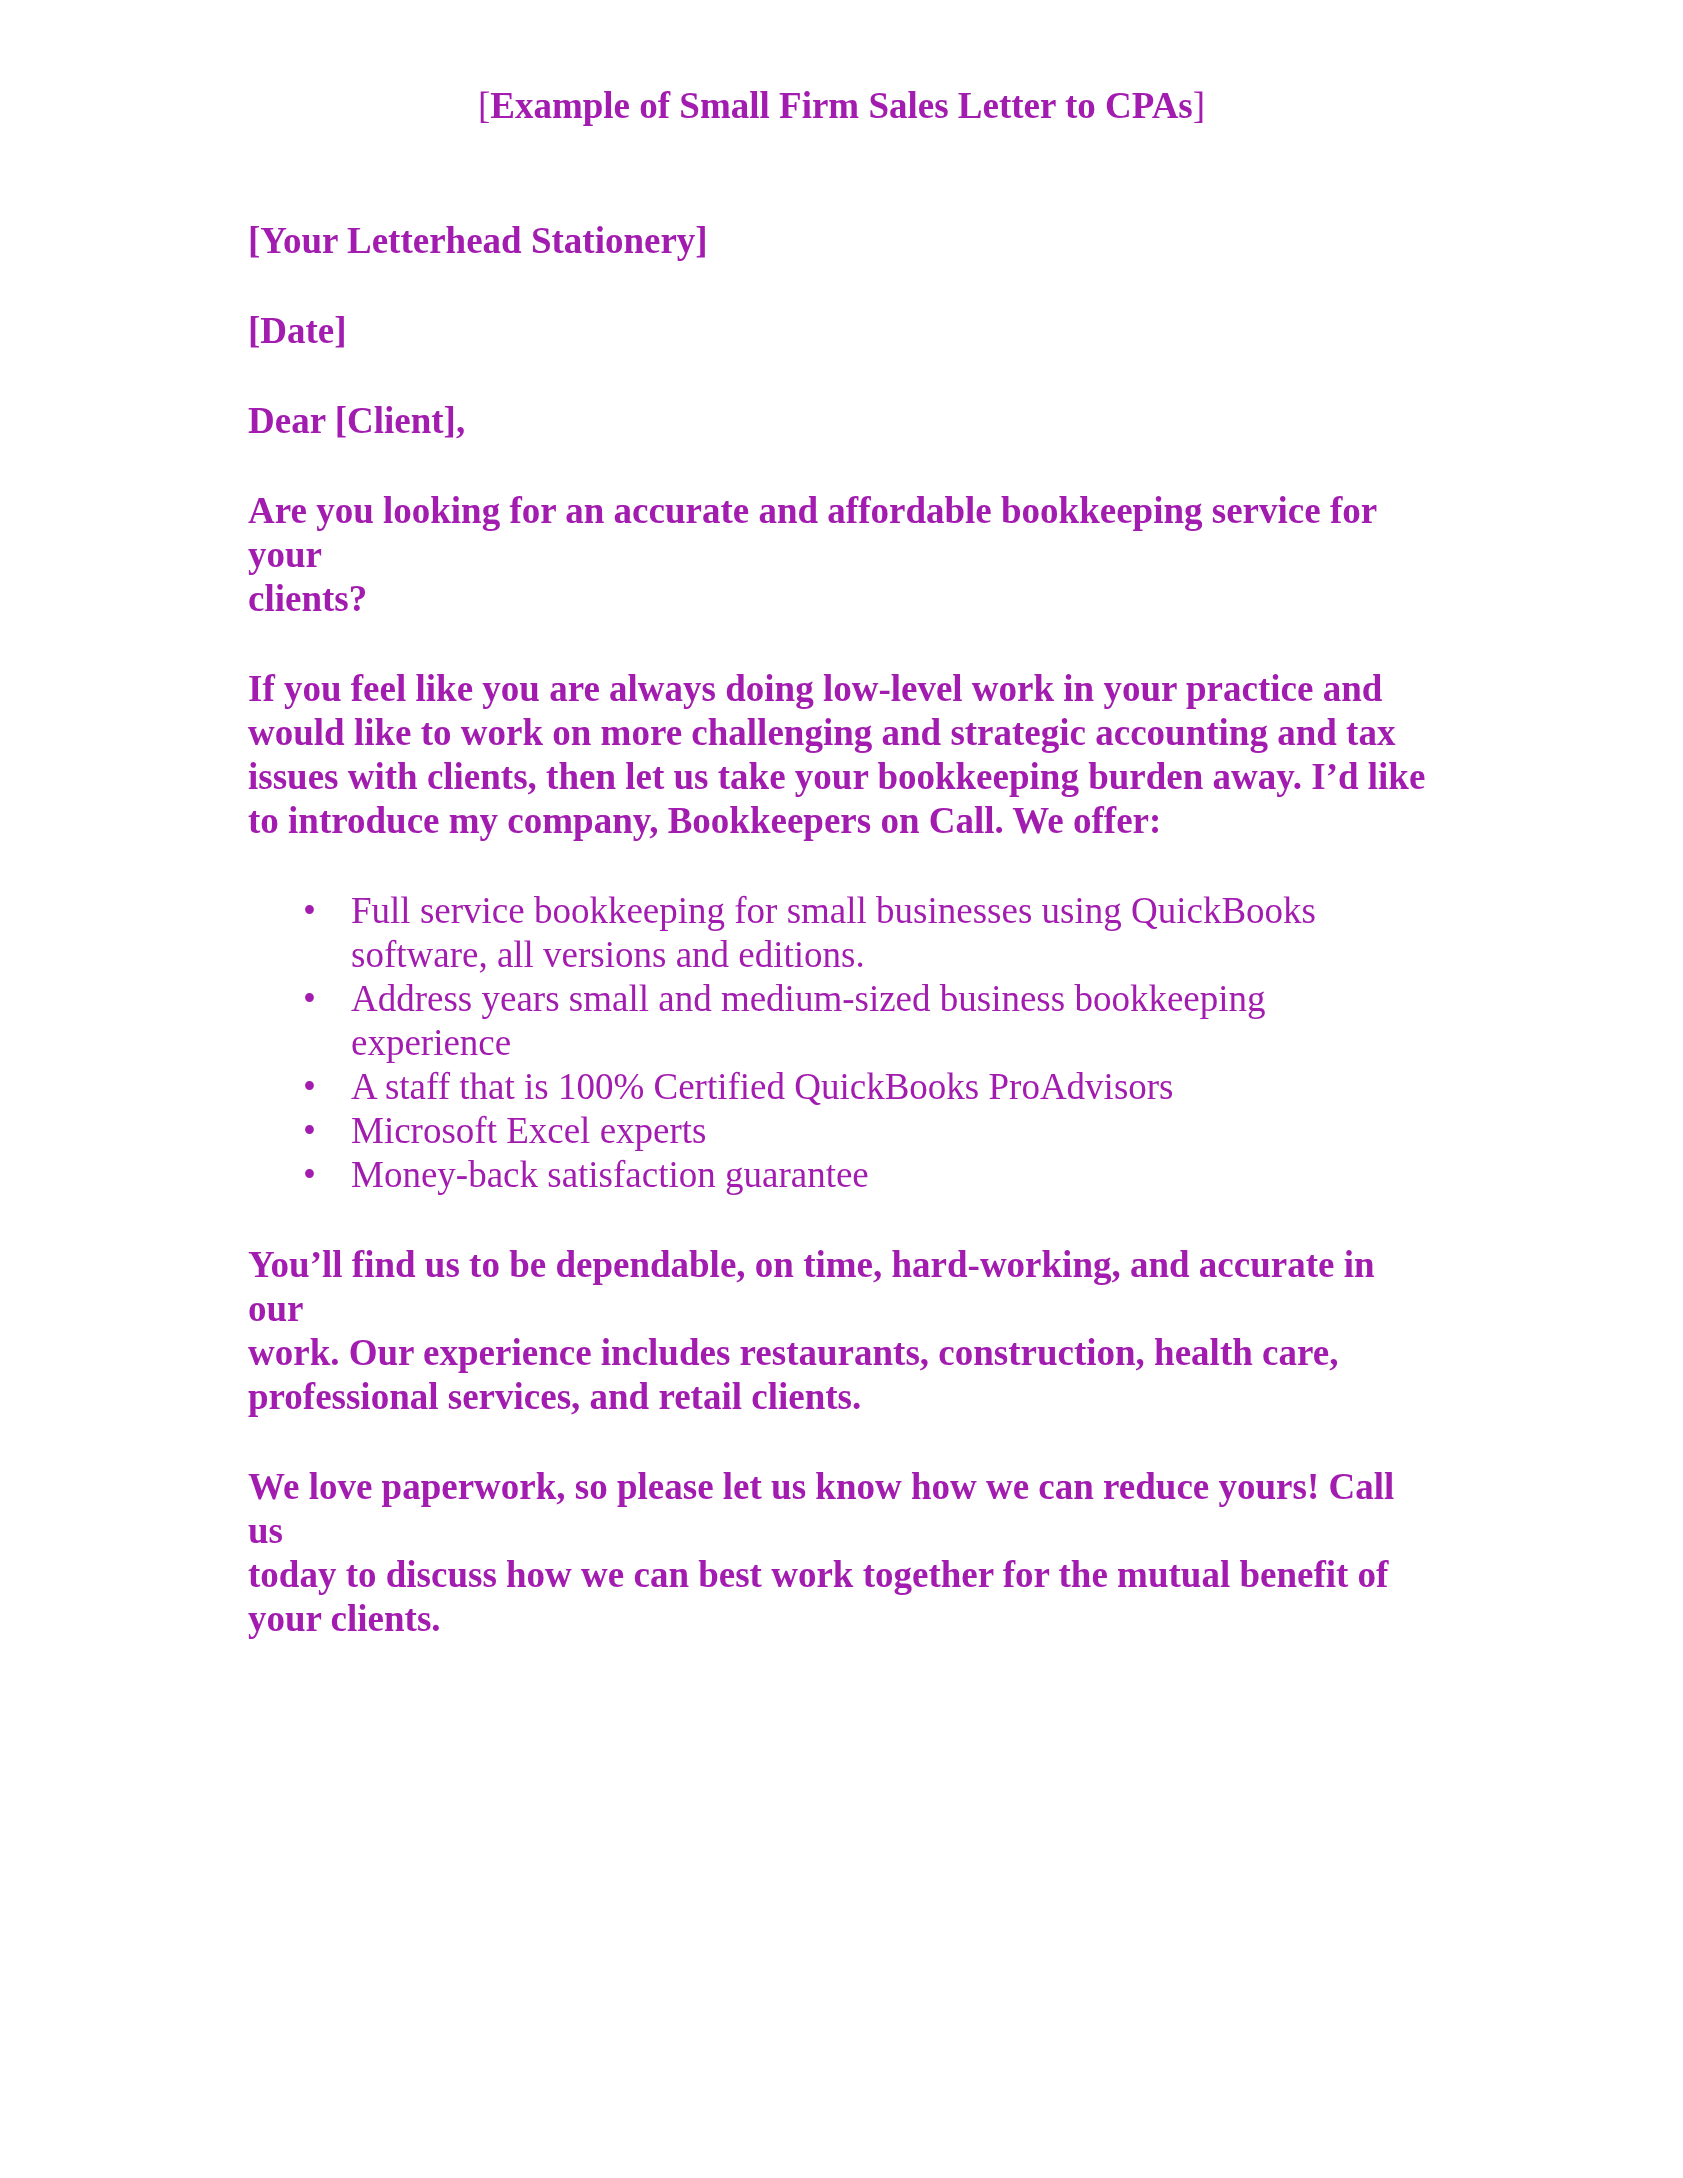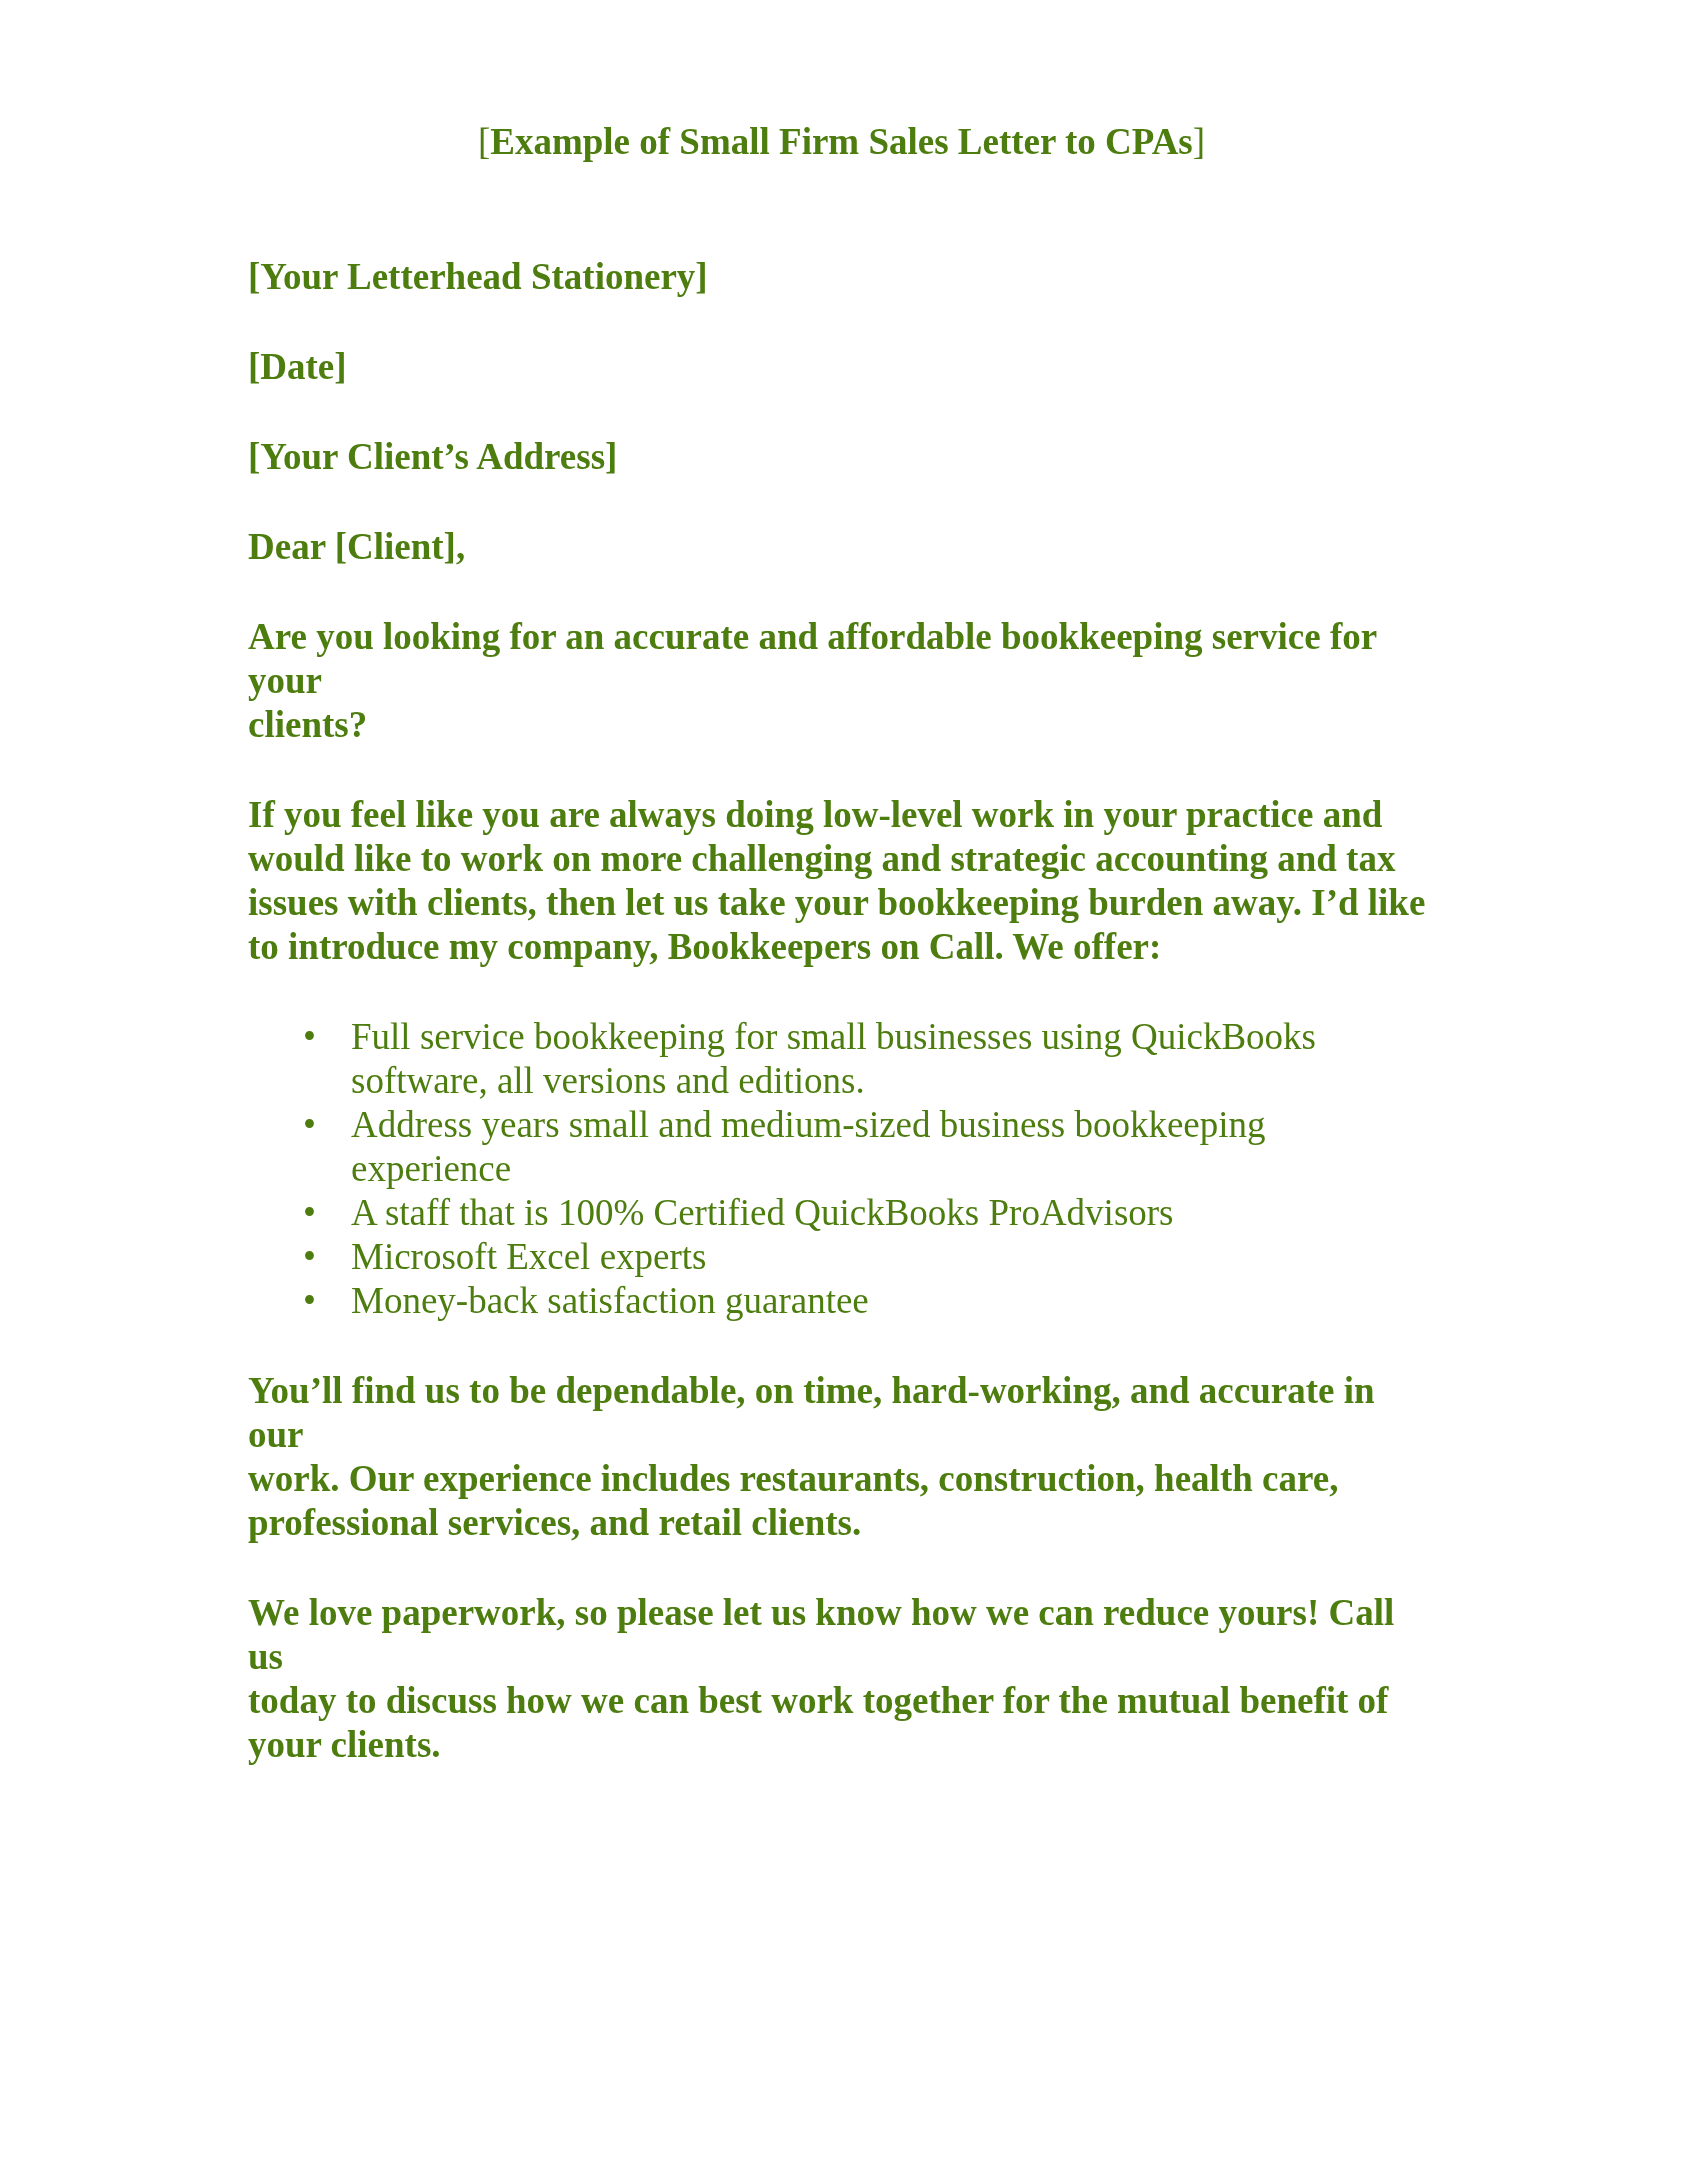--- a/index.html
+++ b/index.html
@@ -6,25 +6,25 @@
     margin: 0;
     padding: 0;
     background: #ffffff;
   }
   .page {
     position: relative;
     width: 1683px;
     height: 2178px;
     box-sizing: border-box;
     background: #ffffff;
-    color: #4d7c0f;
+    color: #a21caf;
     font-family: "Liberation Serif", "DejaVu Serif", serif;
     font-size: 37px;
     line-height: 44px;
-    padding: 120px 248px 0 248px;
+    padding: 84px 248px 0 248px;
     overflow: hidden;
   }
   .doc-title {
     text-align: center;
     margin: 0 0 91px 0;
     font-weight: normal;
     font-size: 37px;
     line-height: 44px;
   }
   .doc-title .title-bold {
@@ -58,21 +58,20 @@
 <body>
 
 <div class="page">
 
   <h1 class="doc-title"><span>[</span><span class="title-bold">Example of Small Firm Sales Letter to CPAs</span><span>]</span></h1>
 
   <p class="para">[Your Letterhead Stationery]</p>
 
   <p class="para">[Date]</p>
 
-  <p class="para">[Your Client’s Address]</p>
 
   <p class="para">Dear [Client],</p>
 
   <p class="para">Are you looking for an accurate and affordable bookkeeping service for your
 clients?</p>
 
   <p class="para">If you feel like you are always doing low-level work in your practice and
 would like to work on more challenging and strategic accounting and tax
 issues with clients, then let us take your bookkeeping burden away. I’d like
 to introduce my company, Bookkeepers on Call. We offer:</p>

